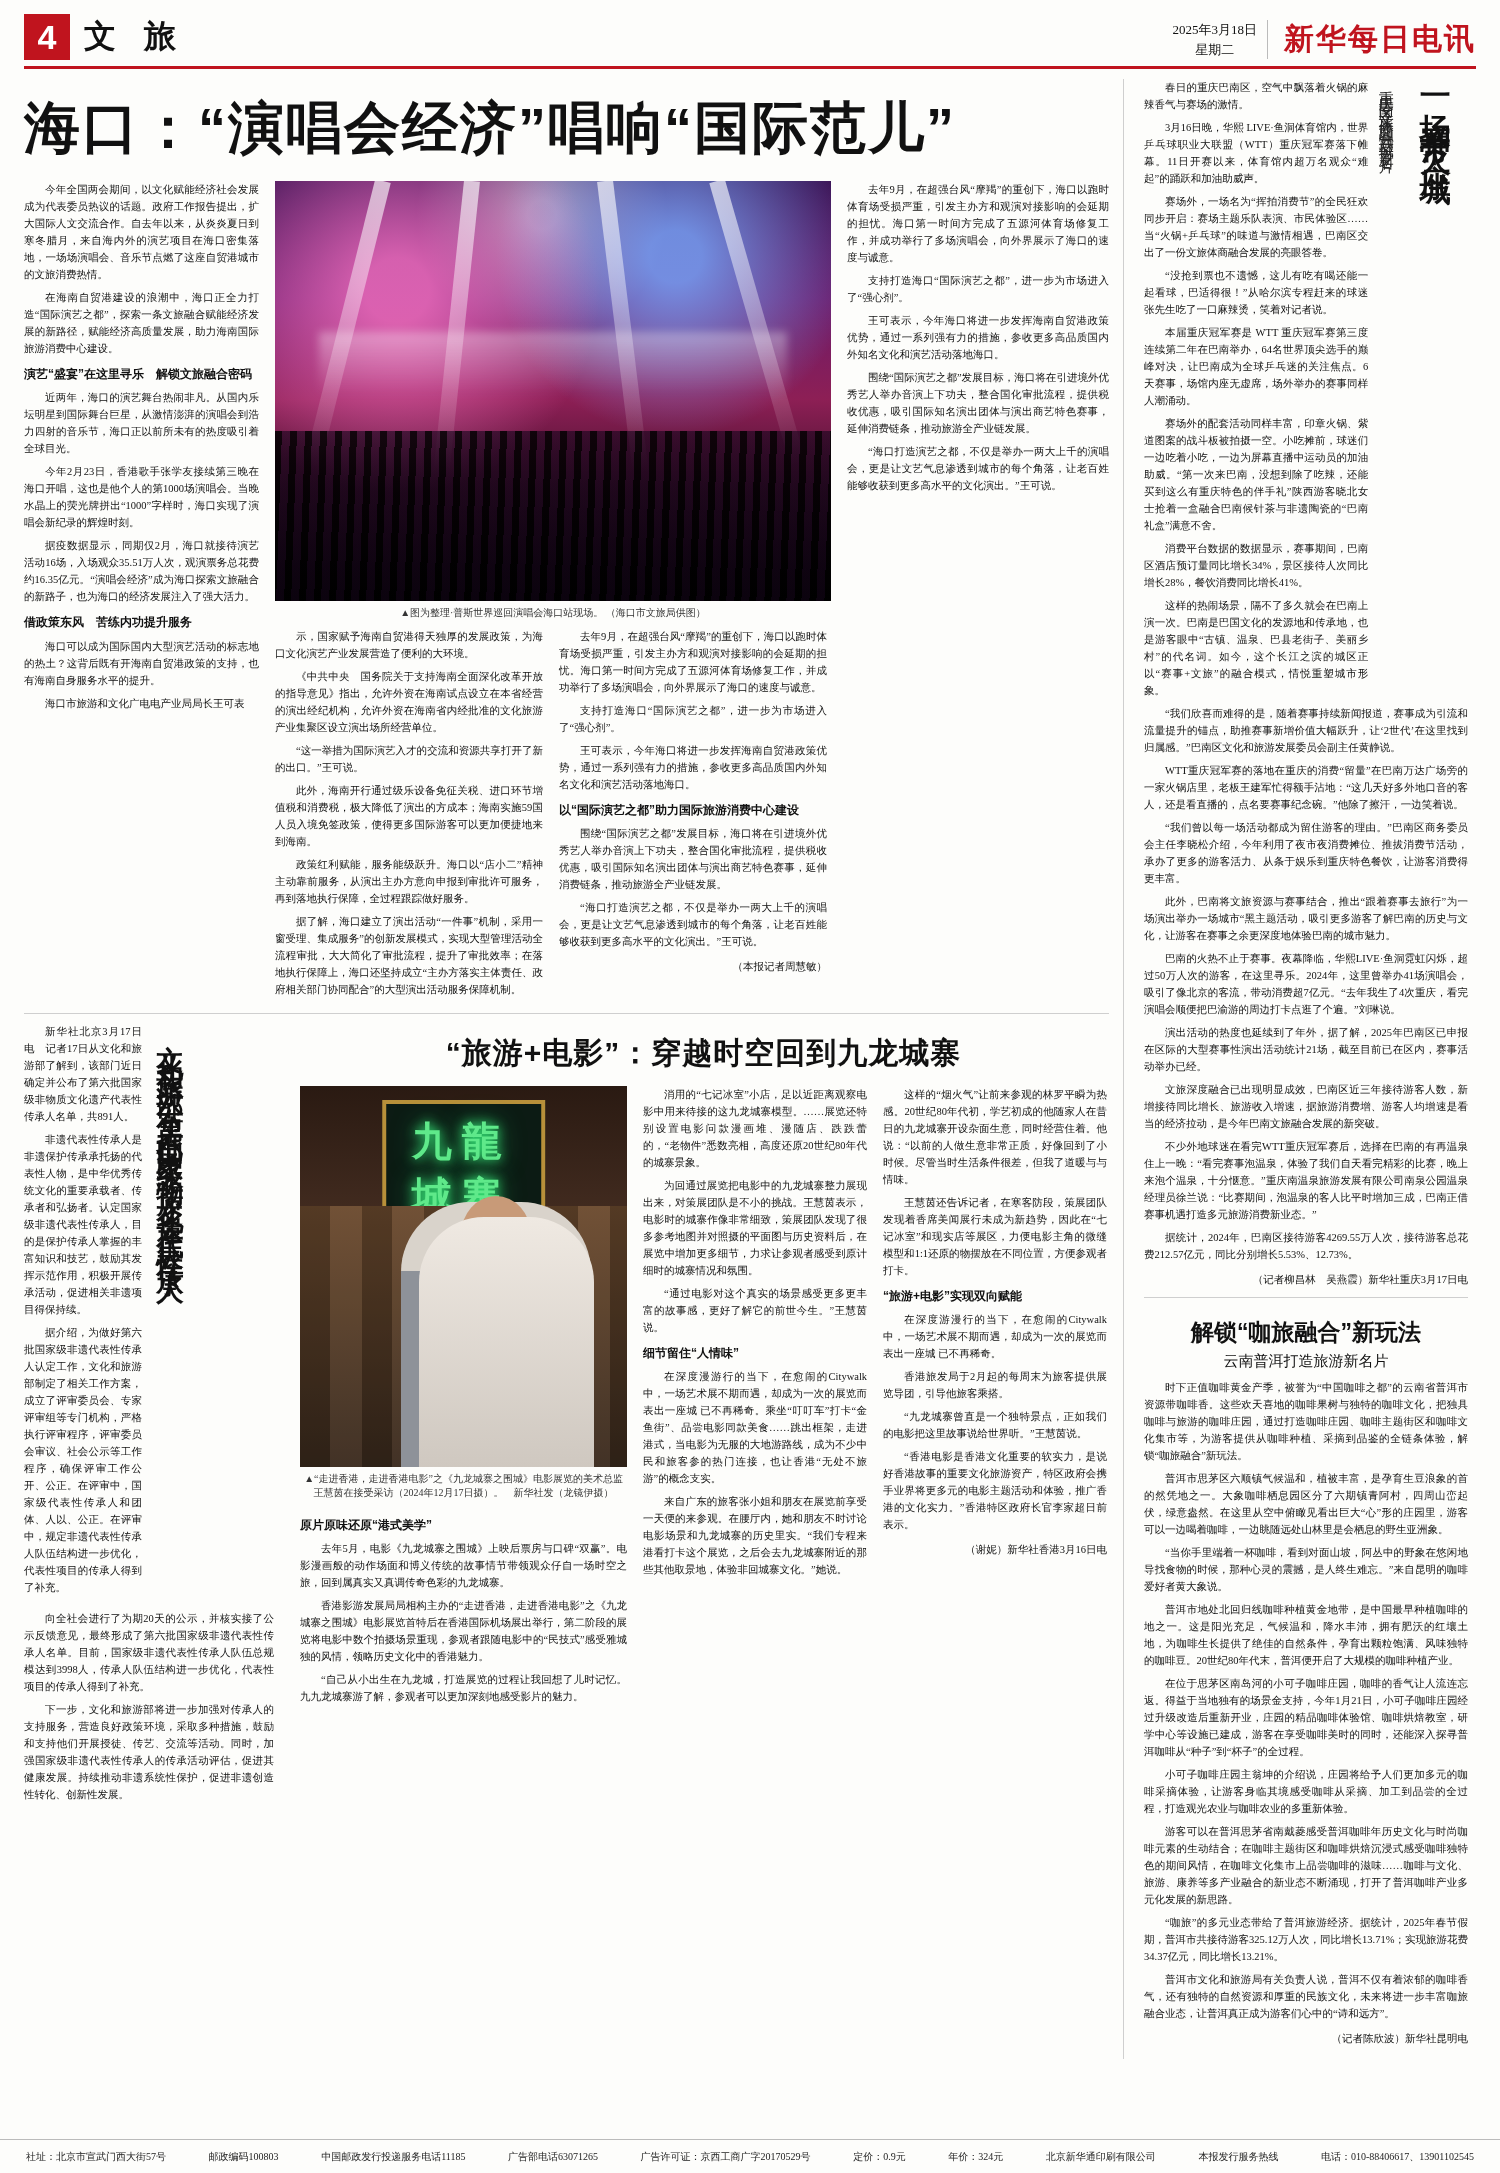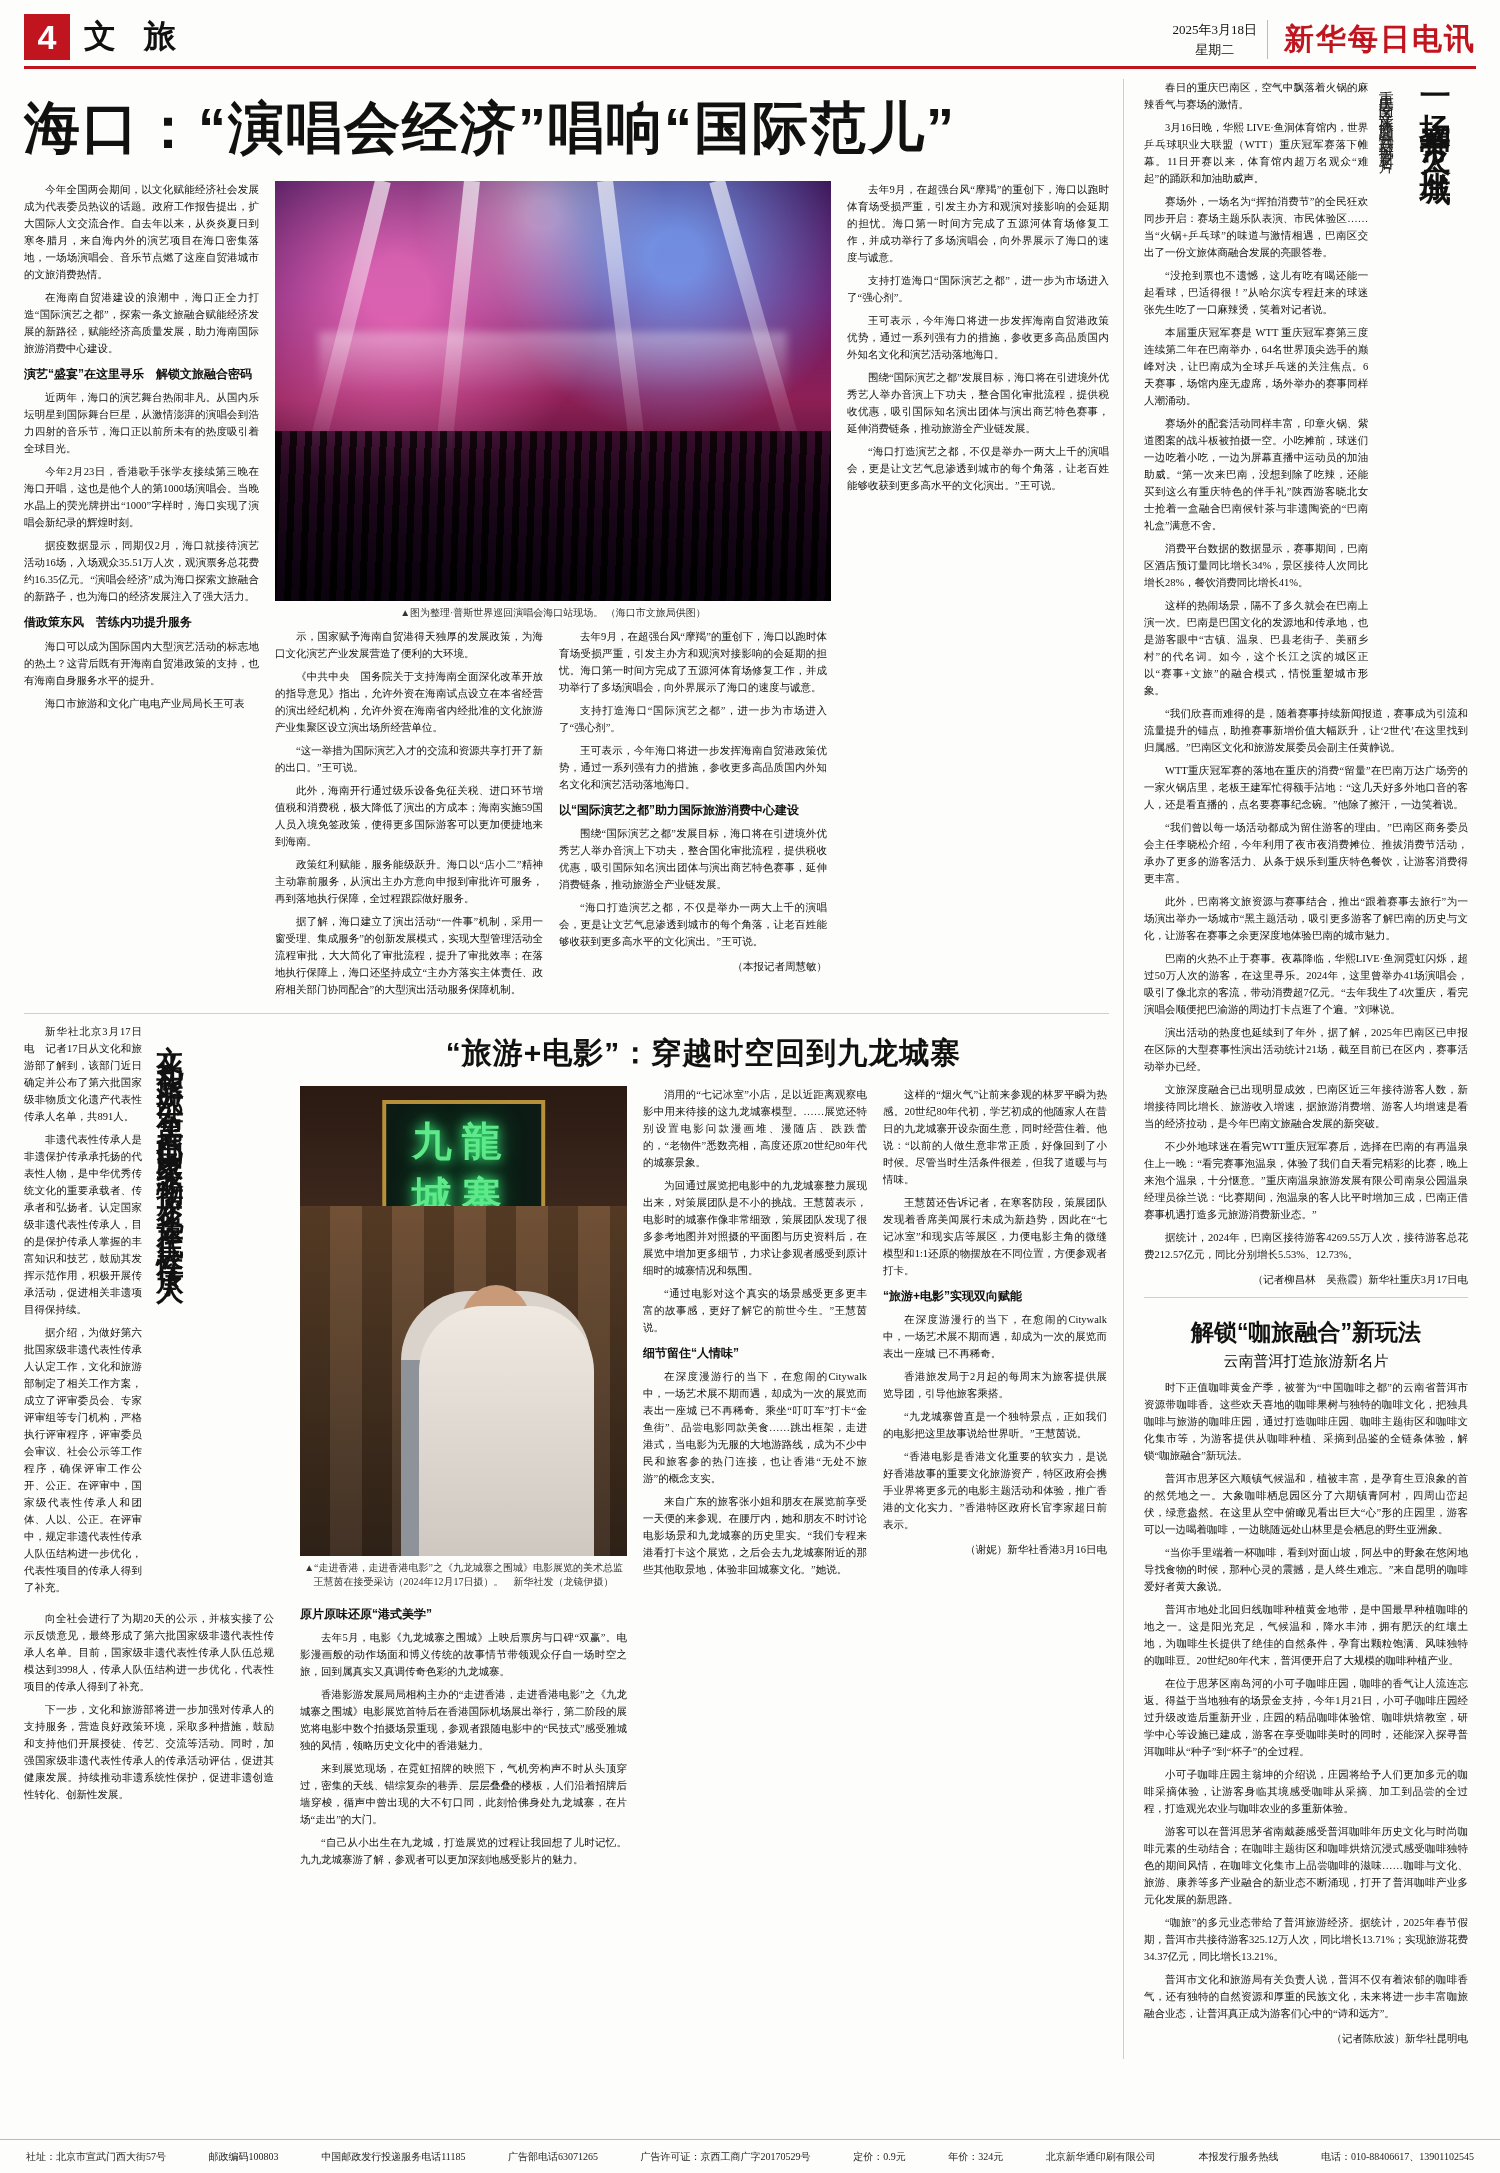--- a/index.html
+++ b/index.html
@@ -70,21 +70,21 @@
     background:linear-gradient(180deg, rgba(255,255,255,.35), rgba(255,110,190,.05));
     filter:blur(4px);
   }
   .concert-photo .beam {
     position:absolute; top:0; width:16px; height:70%;
     background:linear-gradient(180deg, rgba(255,255,255,.65), rgba(255,120,220,0));
     transform-origin:top center;
   }
 
   .kowloon-photo {
-    width:100%; height:470px; position:relative; overflow:hidden;
+    width:100%; height:381px; position:relative; overflow:hidden;
     background:linear-gradient(180deg,#2a1a12 0%,#4a3124 45%,#6d5743 100%);
   }
   .kowloon-sign {
     position:absolute; top:14px; left:50%; transform:translateX(-50%);
     background:#0c1b14; border:4px solid #b8903a; padding:10px 26px;
     color:#5fe98a; font-size:40px; font-weight:bold; letter-spacing:10px;
     font-family:"Liberation Sans", sans-serif;
     text-shadow:0 0 12px #3bff84, 0 0 26px #1f8f4a;
   }
   .kowloon-shop {
@@ -240,21 +240,20 @@
                 <div class="kowloon-person">
                     <div class="head"></div>
                   </div>
                 <div class="kowloon-person2"></div>
               </div>
               <div class="caption">▲“走进香港，走进香港电影”之《九龙城寨之围城》电影展览的美术总监王慧茵在接受采访（2024年12月17日摄）。　新华社发（龙镜伊摄）</div>
               <div class="col">
                 <h4>原片原味还原“港式美学”</h4>
                 <p>去年5月，电影《九龙城寨之围城》上映后票房与口碑“双赢”。电影漫画般的动作场面和博义传统的故事情节带领观众仔自一场时空之旅，回到属真实又真调传奇色彩的九龙城寨。</p>
                 <p>香港影游发展局局相构主办的“走进香港，走进香港电影”之《九龙城寨之围城》电影展览首特后在香港国际机场展出举行，第二阶段的展览将电影中数个拍摄场景重现，参观者跟随电影中的“民技式”感受雅城独的风情，领略历史文化中的香港魅力。</p>
-                <p>来到展览现场，在霓虹招牌的映照下，气机旁构声不时从头顶穿过，密集的天线、错综复杂的巷弄、层层叠叠的楼板，人们沿着招牌后墙穿梭，循声中曾出现的大不钉口同，此刻恰佛身处九龙城寨，在片场“走出”的大门。</p>
                 <p>“自己从小出生在九龙城，打造展览的过程让我回想了儿时记忆。九九龙城寨游了解，参观者可以更加深刻地感受影片的魅力。</p>
               </div>
             </div>
             <div class="col" style="width:228px">
               <p>消用的“七记冰室”小店，足以近距离观察电影中用来待接的这九龙城寨模型。……展览还特别设置电影问款漫画堆、漫随店、跌跌蕾的，“老物件”悉数亮相，高度还原20世纪80年代的城寨景象。</p>
               <p>为回通过展览把电影中的九龙城寨整力展现出来，对策展团队是不小的挑战。王慧茵表示，电影时的城寨作像非常细致，策展团队发现了很多参考地图并对照摄的平面图与历史资料后，在展览中增加更多细节，力求让参观者感受到原计细时的城寨情况和氛围。</p>
               <p>“通过电影对这个真实的场景感受更多更丰富的故事感，更好了解它的前世今生。”王慧茵说。</p>
               <h4>细节留住“人情味”</h4>
               <p>在深度漫游行的当下，在愈闹的Citywalk中，一场艺术展不期而遇，却成为一次的展览而表出一座城 已不再稀奇。乘坐“叮叮车”打卡“金鱼街”、品尝电影同款美食……跳出框架，走进港式，当电影为无服的大地游路线，成为不少中民和旅客参的热门连接，也让香港“无处不旅游”的概念支实。</p>
               <p>来自广东的旅客张小姐和朋友在展览前享受一天便的来参观。在腰厅内，她和朋友不时讨论电影场景和九龙城寨的历史里实。“我们专程来港看打卡这个展览，之后会去九龙城寨附近的那些其他取景地，体验非回城寨文化。”她说。</p>

